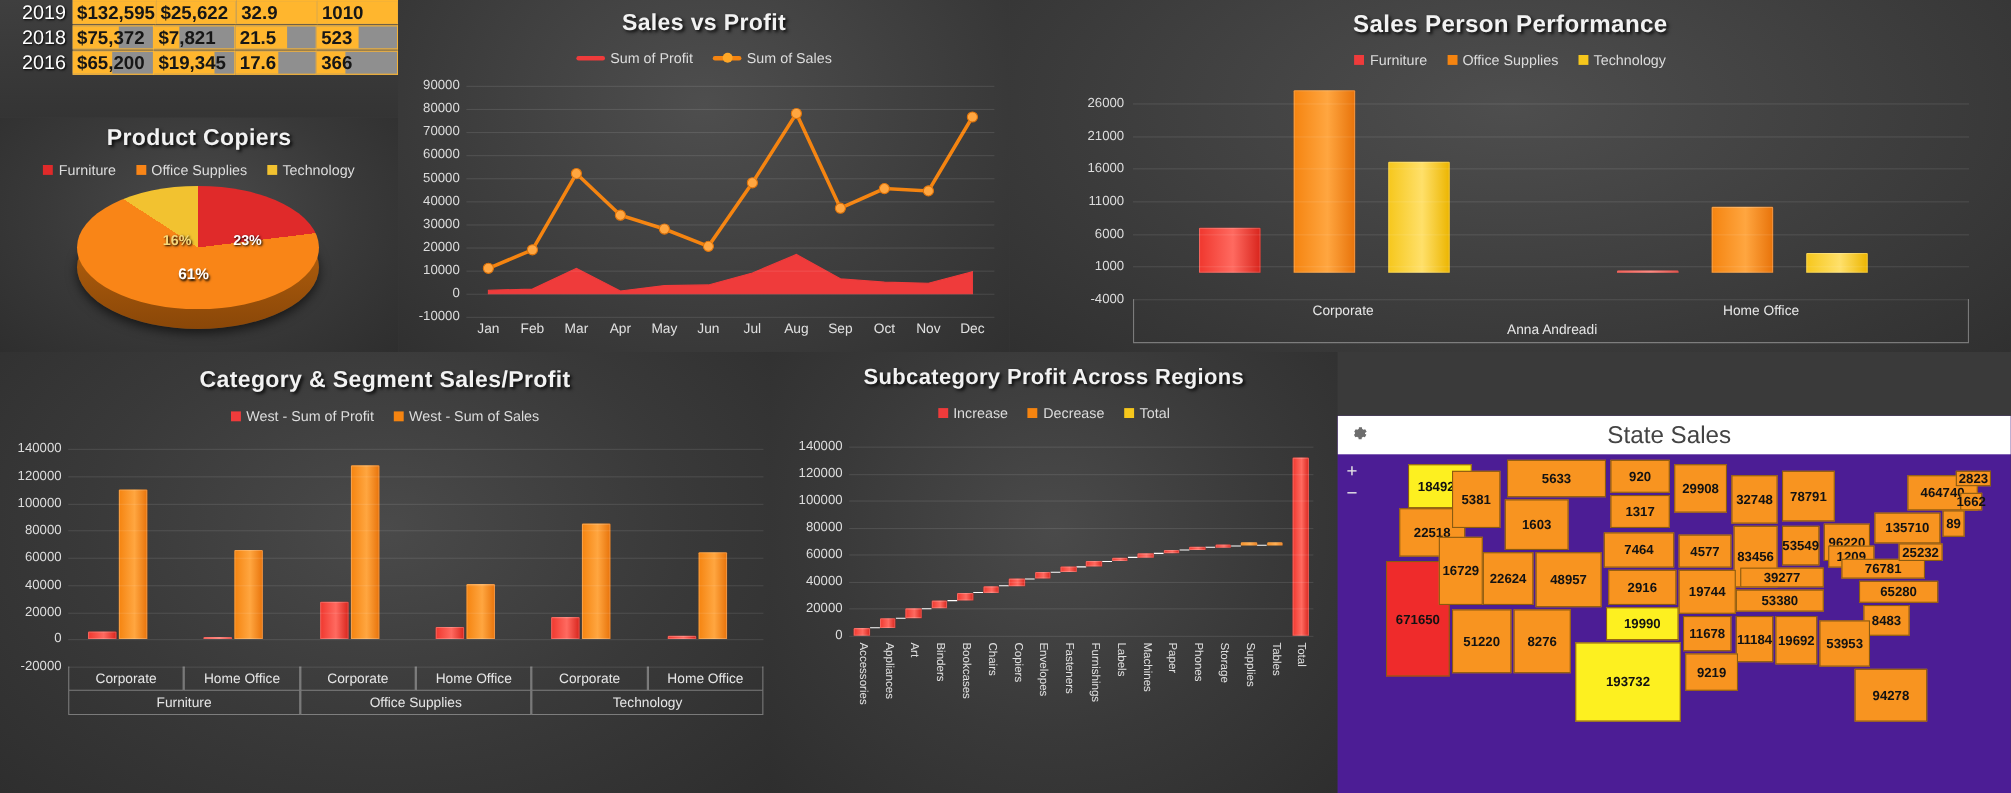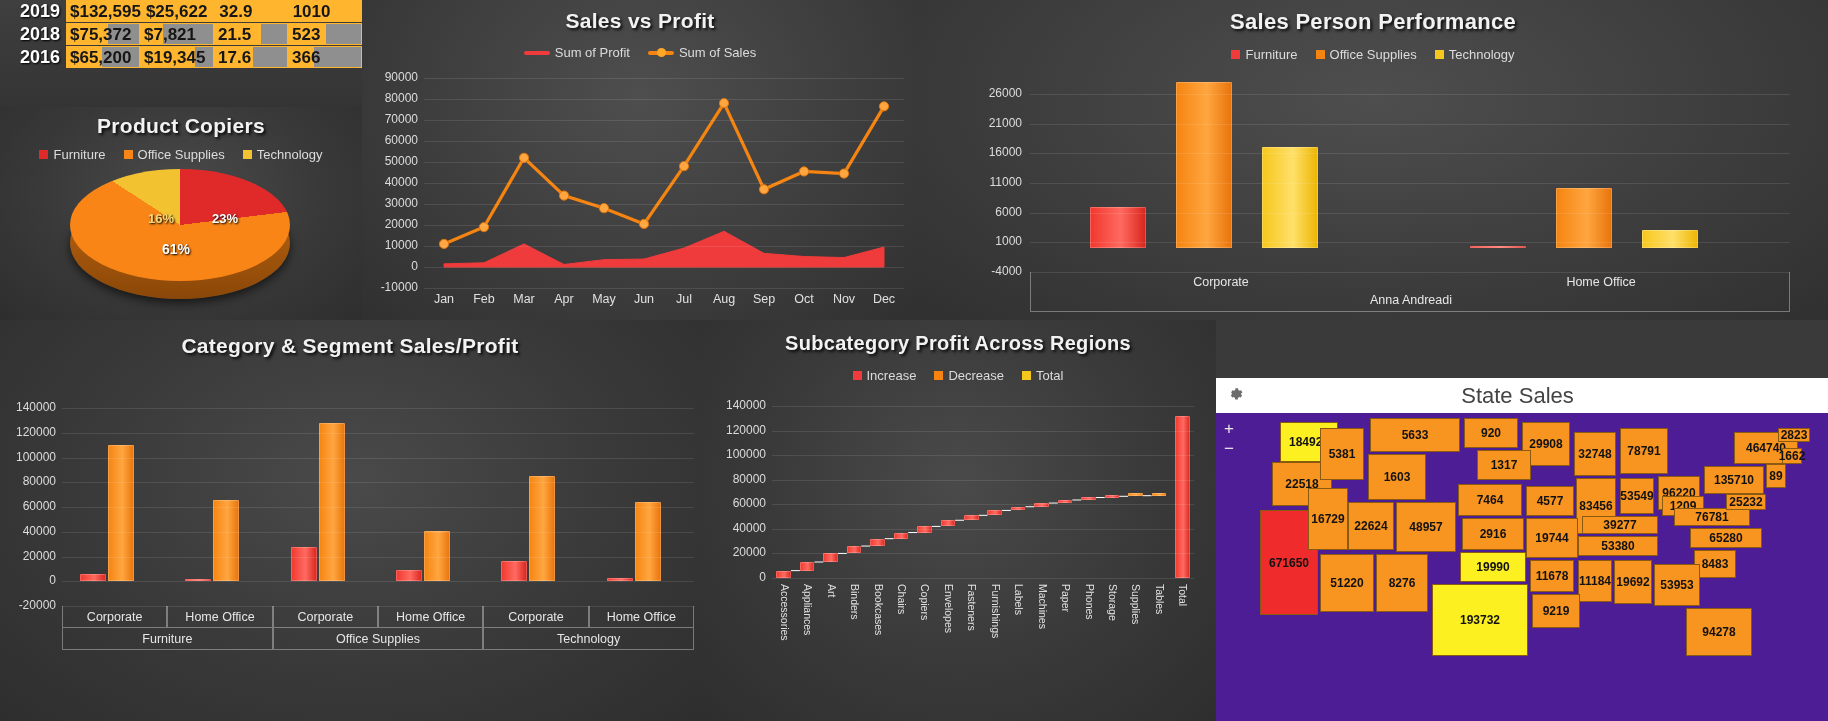--- a/index.html
+++ b/index.html
@@ -26,21 +26,21 @@
   .lg-line.dot::after{ content:""; position:absolute; left:9px; top:-3px; width:9px;height:9px;border-radius:50%;background:#ffa726;}
 
   .axis-lbl { color: #dcdcdc; font-size: 12px; text-align: right; white-space: nowrap; }
   .xtick { color: #e0e0e0; font-size: 12.5px; text-align: center; }
   .gridline { position: absolute; left: 0; right: 0; height: 1px; background: rgba(255,255,255,.10); }
 
   
   #kpi { left:0; top:0; width:362px; height:107px; background:linear-gradient(180deg,#3f3f3f,#343434); }
   .kpi-grid { display:grid; grid-template-columns: 66px 1fr 1fr 1fr 1fr; }
   .kpi-head { color:#ffffff; font-weight:bold; font-size:19px; text-shadow:1px 1px 2px #000; padding:1px 4px; }
-  .kpi-year { color:#ffffff; font-weight:bold; font-size:18px; text-shadow:1px 1px 2px #000; padding:1px 20px;text-align:right; }
+  .kpi-year { color:#ffffff; font-weight:normal; font-size:18px; text-shadow:1px 1px 2px #000; padding:1px 20px;text-align:right; }
   .kpi-cellwrap { position:relative; background:#8f8f8f; border-right:1px solid #7d7d7d; height:22px; }
   .kpi-fill { position:absolute; left:0; top:0; bottom:0; background:#ffb62e; }
   .kpi-val { position:relative; color:#161616; font-weight:bold; font-size:17px; padding-left:4px; line-height:22px; }
   .kpi-body { border:1px solid #ffb62e; border-left:none; }
 
   
   #pieWrap { left:0; top:107px; width:362px; height:213px; }
   .pie3d { position:absolute; left:70px; top:62px; width:220px; height:120px; }
   .pie-base { position:absolute; left:0; top:18px; width:220px; height:112px; border-radius:50%;
               background:linear-gradient(180deg,#c2690f,#8a4708); box-shadow:0 4px 10px rgba(0,0,0,.6); }
@@ -267,20 +267,30 @@
     </div>
   <div class="group-box" style="left:112px;top:272px;width:760px;height:40px;">
     <div class="group-lbl" style="position:absolute;left:0;top:3px;width:380px;">Corporate</div>
     <div class="group-lbl" style="position:absolute;left:380px;top:3px;width:380px;">Home Office</div>
     <div class="group-lbl" style="position:absolute;left:0;top:21px;width:760px;">Anna Andreadi</div>
   </div>
 </div>
 
 <div class="panel bg-dark" id="catWrap" style="left:0;top:320px;width:700px;height:401px;">
   <div class="chart-title" style="font-size:21px;padding-top:14px;">Category &amp; Segment Sales/Profit</div>
+  <div class="legend" id="catLegend" style="margin-top:13px;">
+      <div class="legend-item">
+        <span class="lg-sq" style="background: rgb(239, 59, 59);"></span>
+        <span>West - Sum of Profit</span>
+      </div>
+      <div class="legend-item">
+        <span class="lg-sq" style="background: rgb(245, 132, 16);"></span>
+        <span>West - Sum of Sales</span>
+      </div>
+    </div>
   <div class="plot" id="catPlot" style="left:62px;top:88px;width:632px;height:198px;">
       <div class="bar red" style="left: 18px; width: 26px; bottom: 24.75px; height: 6.80625px;"></div>
       <div class="bar org" style="left: 46px; width: 26px; bottom: 24.75px; height: 136.125px;"></div>
       <div class="bar red" style="left: 123.333px; width: 26px; bottom: 24.75px; height: 2px;"></div>
       <div class="bar org" style="left: 151.333px; width: 26px; bottom: 24.75px; height: 81.675px;"></div>
       <div class="bar red" style="left: 228.667px; width: 26px; bottom: 24.75px; height: 34.65px;"></div>
       <div class="bar org" style="left: 256.667px; width: 26px; bottom: 24.75px; height: 158.4px;"></div>
       <div class="bar red" style="left: 334px; width: 26px; bottom: 24.75px; height: 11.7562px;"></div>
       <div class="bar org" style="left: 362px; width: 26px; bottom: 24.75px; height: 50.7375px;"></div>
       <div class="bar red" style="left: 439.333px; width: 26px; bottom: 24.75px; height: 19.8px;"></div>
@@ -431,21 +441,21 @@
   </div>
   <div id="mapCanvas" style="position:absolute;left:26px;top:40px;width:586px;height:300px;">
       <div class="state s-yel" style="left: 38px; top: 4px; width: 58px; height: 40px;">184923</div>
       <div class="state s-org" style="left: 30px; top: 44px; width: 60px; height: 44px;">22518</div>
       <div class="state s-org" style="left: 78px; top: 10px; width: 44px; height: 52px;">5381</div>
       <div class="state s-org" style="left: 128px; top: 0px; width: 90px; height: 34px;">5633</div>
       <div class="state s-org" style="left: 222px; top: 0px; width: 54px; height: 30px;">920</div>
       <div class="state s-org" style="left: 280px; top: 4px; width: 48px; height: 44px;">29908</div>
       <div class="state s-org" style="left: 332px; top: 14px; width: 42px; height: 44px;">32748</div>
       <div class="state s-org" style="left: 378px; top: 10px; width: 48px; height: 46px;">78791</div>
-      <div class="state s-org" style="left: 222px; top: 32px; width: 54px; height: 30px; margin-left: 13px;">1317</div>
+      <div class="state s-org" style="left: 222px; top: 32px; width: 54px; height: 30px;">1317</div>
       <div class="state s-org" style="left: 126px; top: 36px; width: 58px; height: 46px;">1603</div>
       <div class="state s-org" style="left: 216px; top: 66px; width: 64px; height: 32px;">7464</div>
       <div class="state s-org" style="left: 284px; top: 68px; width: 48px; height: 30px;">4577</div>
       <div class="state s-org" style="left: 334px; top: 60px; width: 40px; height: 56px;">83456</div>
       <div class="state s-org" style="left: 378px; top: 60px; width: 34px; height: 36px;">53549</div>
       <div class="state s-org" style="left: 416px; top: 58px; width: 42px; height: 34px;">96220</div>
       <div class="state s-org" style="left: 462px; top: 48px; width: 60px; height: 28px;">135710</div>
       <div class="state s-org" style="left: 492px; top: 14px; width: 64px; height: 32px;">464740</div>
       <div class="state s-red" style="left: 18px; top: 92px; width: 58px; height: 105px;">671650</div>
       <div class="state s-org" style="left: 66px; top: 70px; width: 40px; height: 62px;">16729</div>

